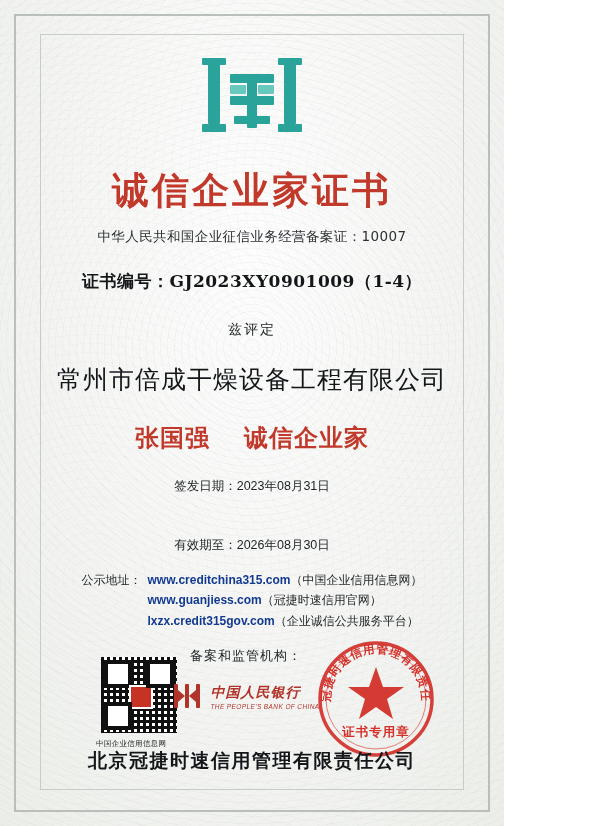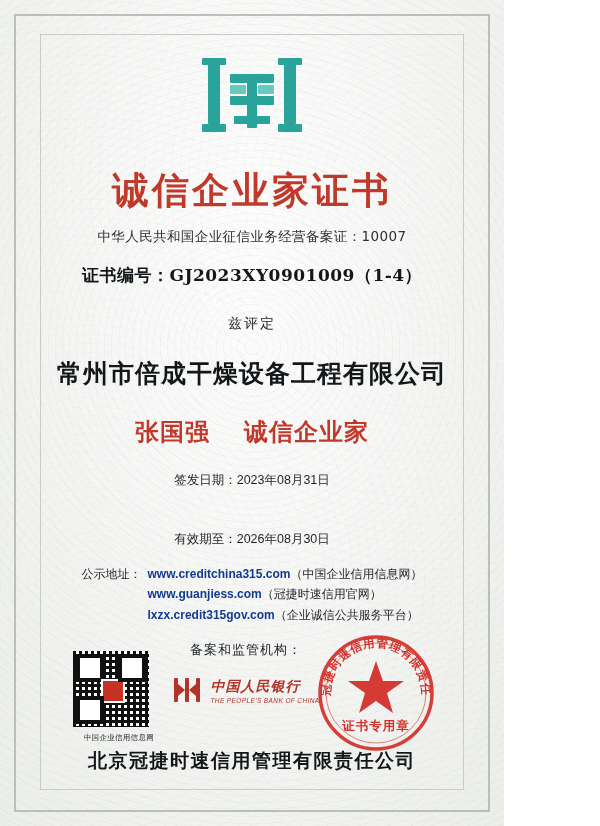--- a/index.html
+++ b/index.html
@@ -66,38 +66,38 @@
     text-shadow: 0 1px 0 rgba(255,255,255,0.6);
   }
   .subtitle {
     margin-top: 12px;
     font-size: 13.5px;
     color: #2c2f33;
     letter-spacing: 0.4px;
     font-family: "DejaVu Sans", "Liberation Sans", sans-serif;
   }
   .cert-number {
-    margin-top: 18px;
+    margin-top: 24px;
     font-family: "DejaVu Serif", "Liberation Serif", serif;
     font-size: 17px;
     font-weight: bold;
     color: #14171a;
     letter-spacing: 0.5px;
   }
   .award-line {
     margin-top: 28px;
     font-size: 14px;
     color: #24282b;
     letter-spacing: 2px;
   }
   .company {
     margin-top: 24px;
     font-family: "DejaVu Serif", "Liberation Serif", serif;
     font-size: 25px;
-    font-weight: bold;
+    font-weight: normal;
     color: #14171a;
     letter-spacing: 1px;
     line-height: 1.32;
     max-width: 400px;
   }
   .honor-row {
     margin-top: 26px;
     display: flex;
     align-items: center;
     justify-content: center;
@@ -150,24 +150,24 @@
     font-weight: bold;
   }
   
   .bottom {
     position: relative;
     width: 100%;
     flex: 1;
   }
   .qr-block {
     position: absolute;
-    left: 28px;
+    left: 56px;
     top: 26px;
     width: 86px;
-    text-align: right;
+    text-align: left;
   }
   .qr {
     width: 76px;
     height: 76px;
     margin: 0 auto;
     background-color: #fff;
     background-image:
       repeating-linear-gradient(90deg, #1a1a1a 0 3px, transparent 3px 6px),
       repeating-linear-gradient(0deg, #1a1a1a 0 3px, transparent 3px 6px);
     background-size: 6px 6px, 6px 6px;

